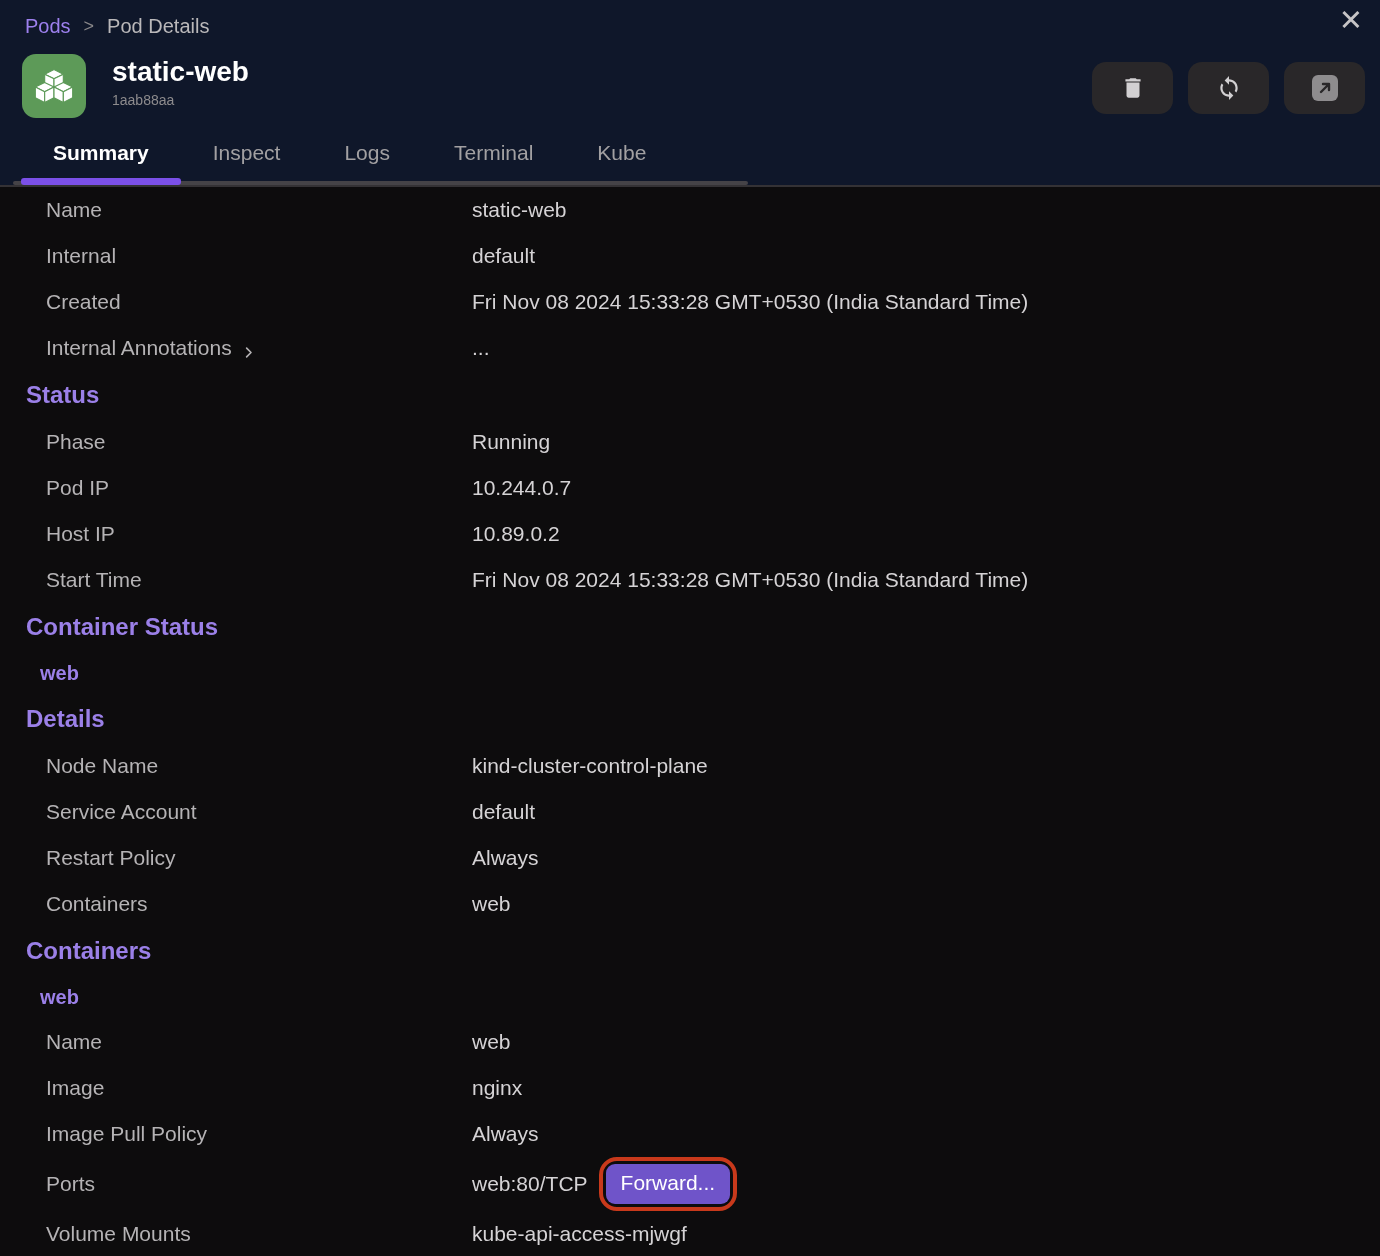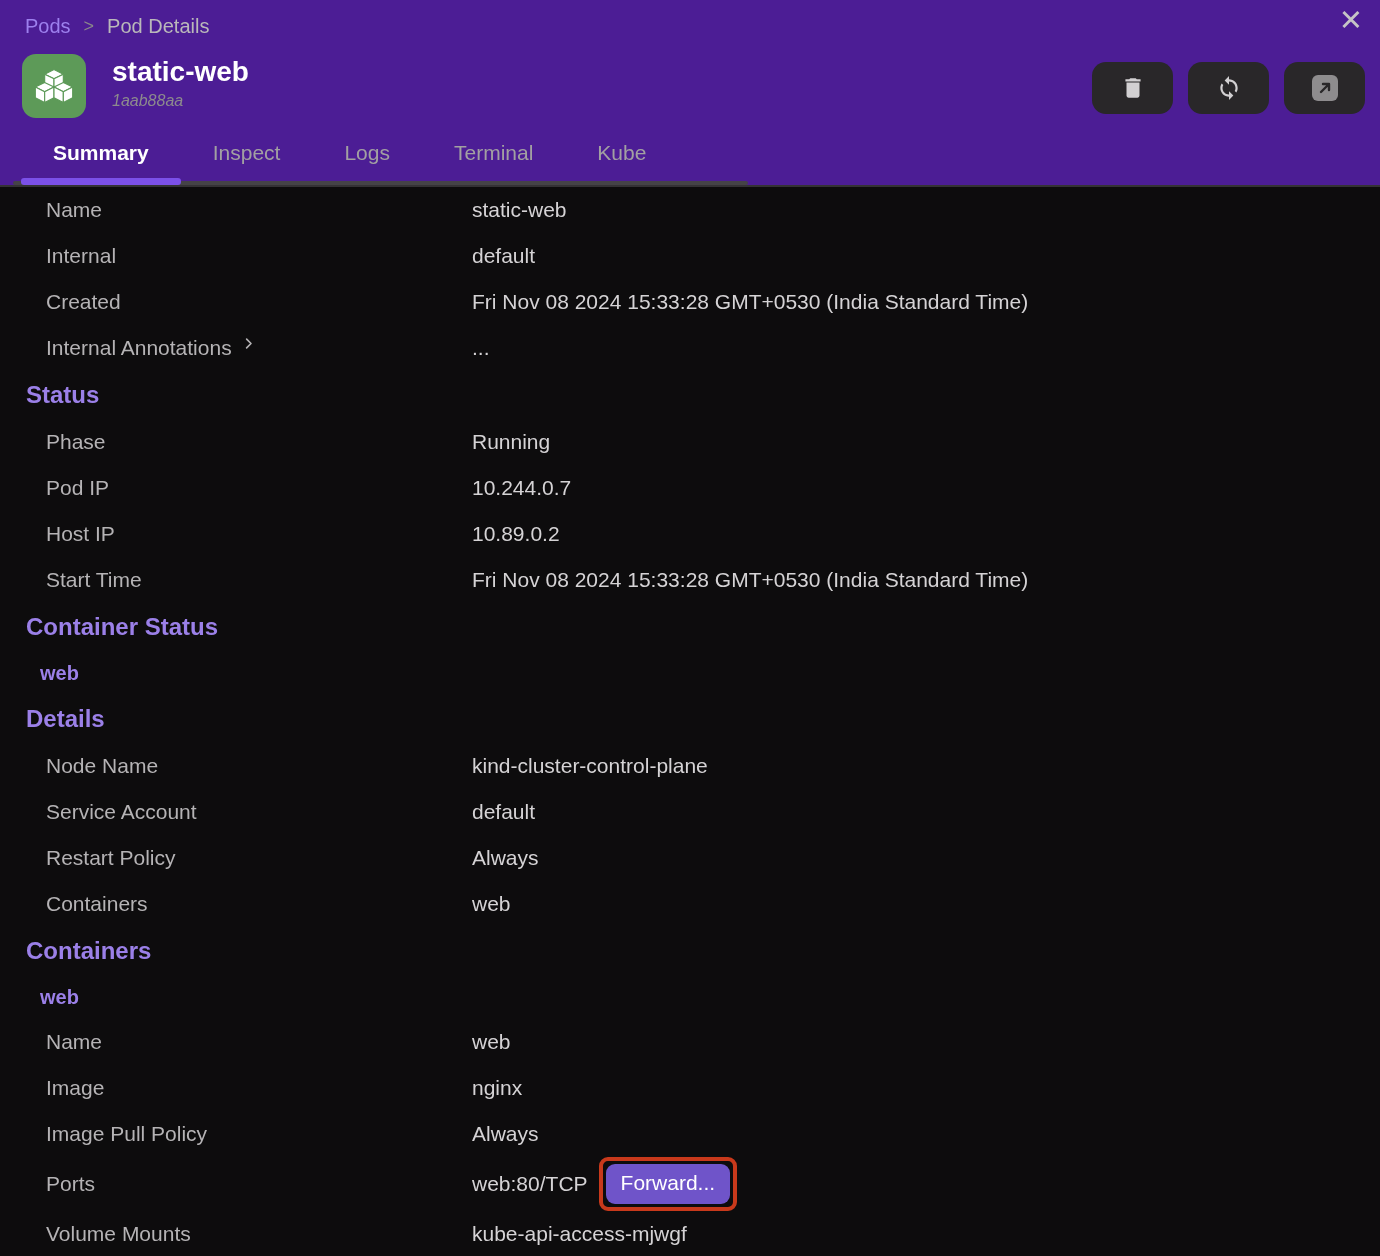--- a/index.html
+++ b/index.html
@@ -6,21 +6,21 @@
   html, body {
     width: 1380px; height: 1256px;
     background: #0d0c0d;
     font-family: "Liberation Sans", sans-serif;
     overflow: hidden;
     position: relative;
   }
 
   
   .header {
-    background: #4c1d95;
+    background: #0f172a;
     position: relative;
     border-bottom: 2px solid #343235;
   }
   .breadcrumb {
     padding: 15px 0 0 25px;
     font-size: 20px;
     display: flex;
     align-items: center;
     gap: 13px;
   }
@@ -44,21 +44,21 @@
   }
   .pod-icon {
     width: 64px; height: 64px;
     background: #5d9a58;
     border-radius: 14px;
     display: flex; align-items: center; justify-content: center;
     flex: 0 0 auto;
   }
   .titles { margin-left: 26px; padding-top: 3px; }
   .title { color: #ffffff; font-size: 28px; font-weight: bold; line-height: 1.1; }
-  .subtitle { color: #8d8b8d; font-size: 16px; margin-top: 4px; font-style: italic; }
+  .subtitle { color: #8d8b8d; font-size: 14px; margin-top: 4px; }
 
   .actions {
     position: absolute; top: 62px; right: 15px;
     display: flex; gap: 15px;
   }
   .action-btn {
     width: 81px; height: 52px;
     background: #292729;
     border: none; border-radius: 14px;
     display: flex; align-items: center; justify-content: center;
@@ -108,21 +108,21 @@
   .row {
     display: grid;
     grid-template-columns: 472px 1fr;
     align-items: center;
     height: 46px;
   }
   .row-label {
     padding-left: 46px;
     color: #b5b3b5;
     font-size: 21px;
-    display: flex; align-items: flex-start; gap: 9px;
+    display: flex; align-items: flex-end; gap: 9px;
   }
   .row-value {
     color: #d5d3d5;
     font-size: 21px;
     display: flex; align-items: center;
   }
   .section-heading {
     height: 48px;
     display: flex; align-items: center;
     padding-left: 26px;
@@ -139,21 +139,21 @@
     font-weight: bold;
   }
   .row.tall { height: 54px; }
 
   .chev { display: inline-flex; color: #b5b3b5; }
 
   .hl-ring {
     display: inline-flex;
     margin-left: 11px;
     border: 4px solid #c8391b;
-    border-radius: 9px;
+    border-radius: 18px;
     padding: 3px;
   }
   .forward-btn {
     background: #6f54c9;
     color: #ffffff;
     border: none;
     border-radius: 9px;
     padding: 6px 15px 8px;
     font-size: 21px;
     font-family: inherit;

